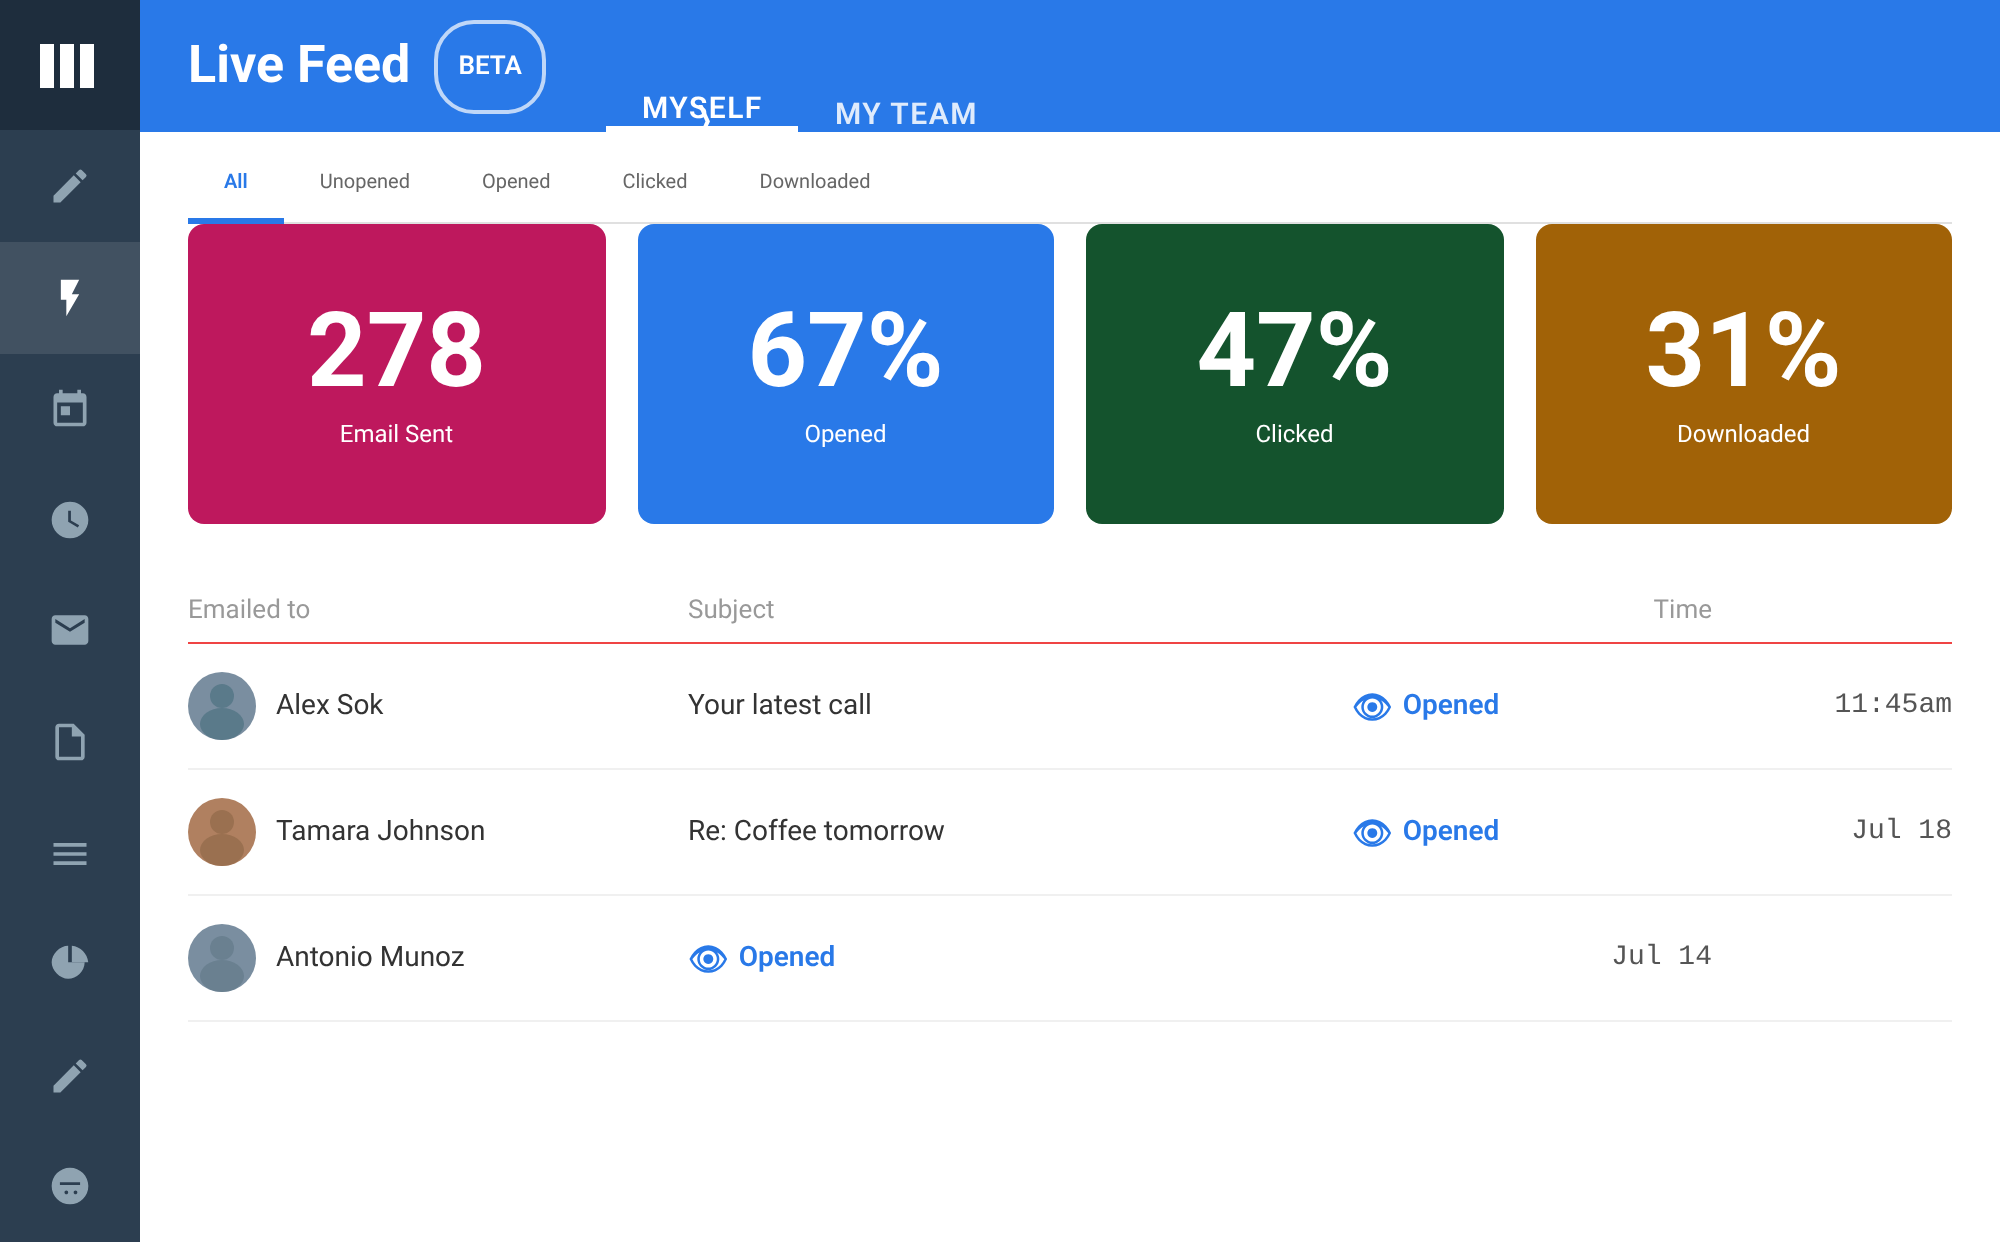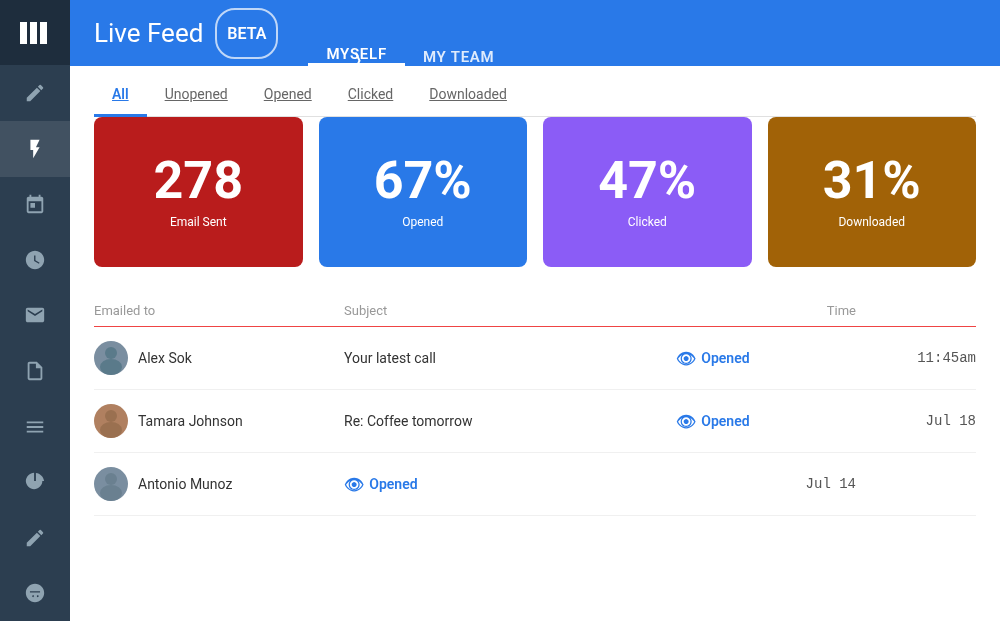--- a/index.html
+++ b/index.html
@@ -46,30 +46,30 @@
     .header {
       background: #2979e8;
       height: 66px;
       display: flex;
       align-items: center;
       padding: 0 24px;
       flex-shrink: 0;
     }
     .header-title {
       font-size: 26px;
-      font-weight: 400;
+      font-weight: 700;
       color: white;
       margin-right: 12px;
     }
     .beta-badge {
       border: 2px solid rgba(255,255,255,0.7);
       border-radius: 20px;
       padding: 14px 10px;
       color: white;
-      font-size: 16px;
+      font-size: 13px;
       font-weight: 600;
       margin-right: 30px;
     }
     .header-nav { display: flex; align-items: center; gap: 0; }
     .nav-tab {
       color: rgba(255,255,255,0.85);
       font-size: 15px;
       font-weight: 600;
       padding: 0 18px;
       height: 66px;
@@ -97,26 +97,25 @@
     
     .filter-tabs {
       display: flex;
       align-items: center;
       gap: 0;
       border-bottom: 1px solid #e0e0e0;
       padding-top: 8px;
     }
     .filter-tab {
       padding: 12px 18px;
-      font-size: 14px;
+      font-size: 10px;
       color: #666;
       cursor: pointer;
       border-bottom: 3px solid transparent;
       margin-bottom: -1px;
-      text-decoration: underline;
     }
     .filter-tab.active {
       color: #2979e8;
       border-bottom: 3px solid #2979e8;
       font-weight: 600;
     }
 
     
     .overview-header {
       padding: 18px 0 14px 0;
@@ -134,23 +133,23 @@
     .stat-card {
       flex: 1;
       border-radius: 8px;
       padding: 28px 16px;
       display: flex;
       flex-direction: column;
       align-items: center;
       justify-content: center;
       min-height: 150px;
     }
-    .stat-card.gray { background: #b91c1c; }
+    .stat-card.gray { background: #be185d; }
     .stat-card.blue { background: #2979e8; }
-    .stat-card.green { background: #8b5cf6; text-align: center; }
+    .stat-card.green { background: #14532d; text-align: center; }
     .stat-card.orange { background: #a16207; }
     .stat-number {
       font-size: 52px;
       font-weight: 700;
       color: white;
       line-height: 1;
       margin-bottom: 8px;
     }
     .stat-label {
       font-size: 12px;

